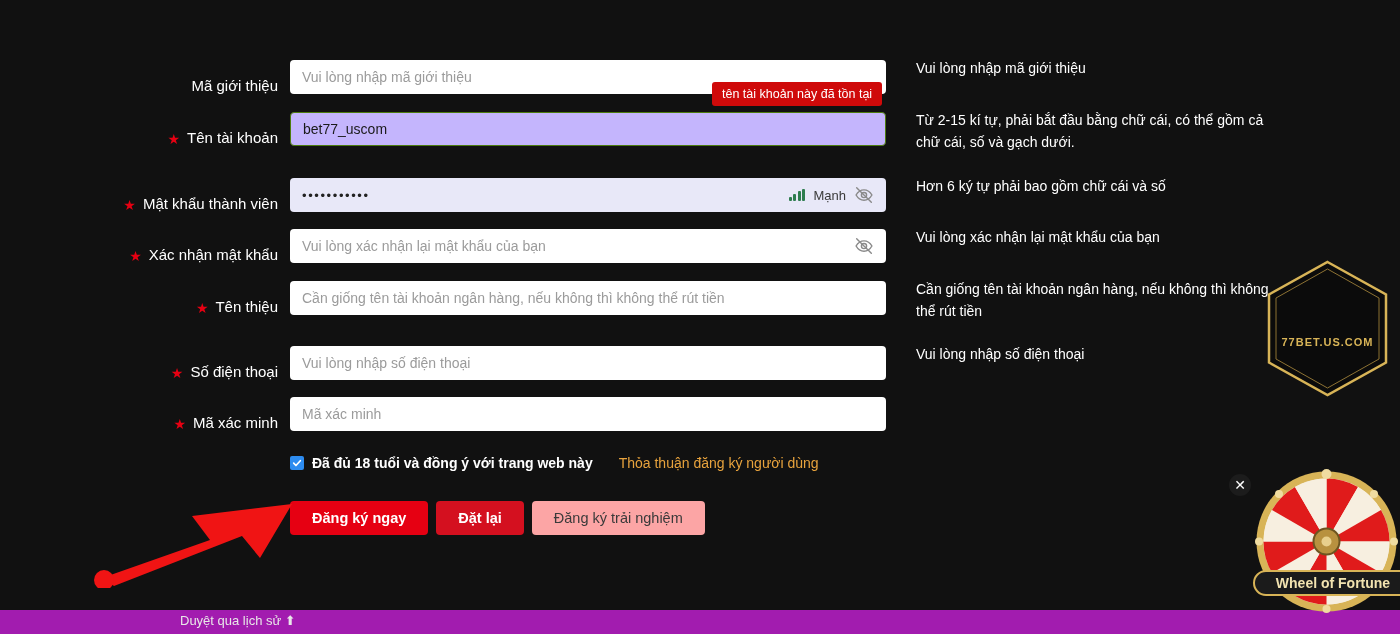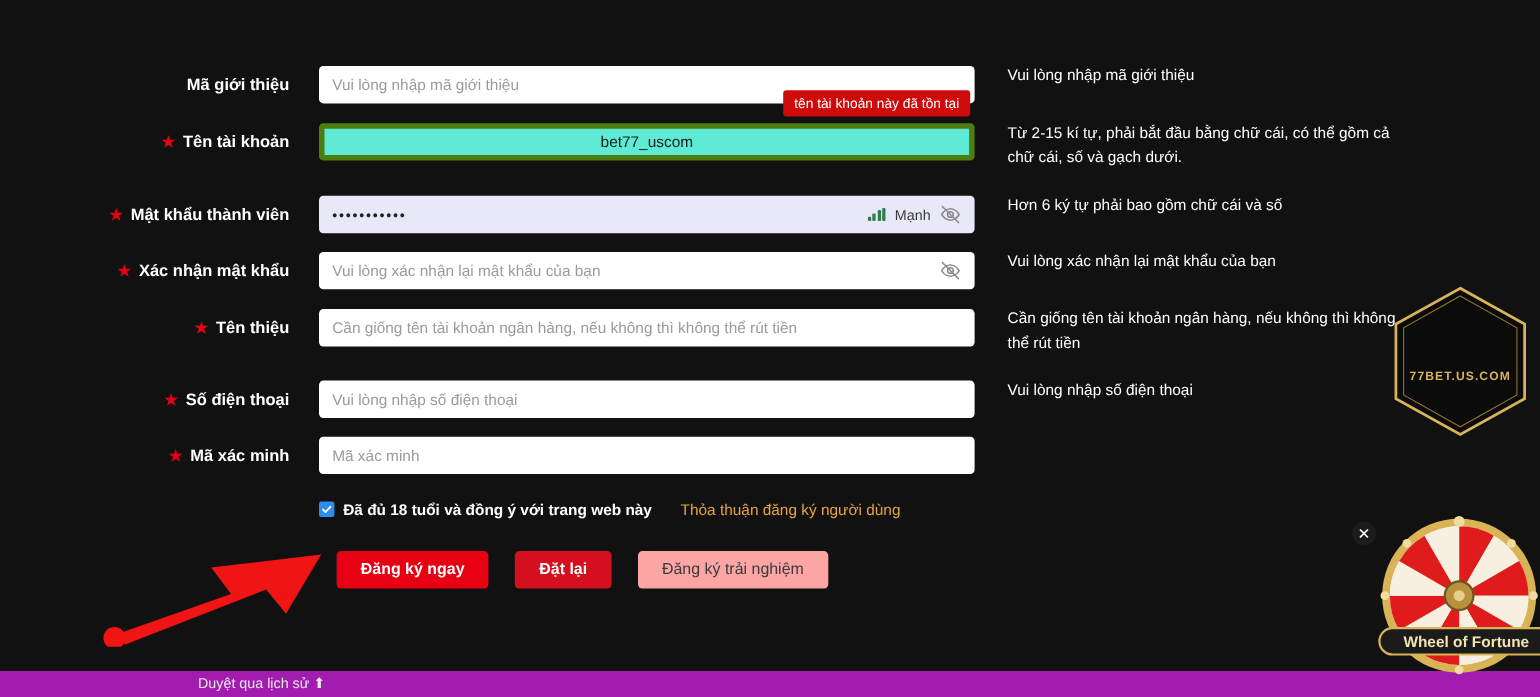--- a/index.html
+++ b/index.html
@@ -7,33 +7,33 @@
     width: 1400px; height: 634px;
     background: #111111;
     font-family: "Liberation Sans", sans-serif;
     overflow: hidden;
   }
   .page { position: relative; width: 1400px; height: 634px; background: #111111; }
 
   
   .row { position: absolute; left: 0; width: 1400px; height: 34px; }
   .label {
-    position: absolute; left: 41px; width: 222px; top: 0; height: 34px;
-    display: flex; align-items: center; justify-content: flex-end; gap: 7px;
-    color: #ffffff; font-size: 15px; font-weight: bold; white-space: nowrap;
+    position: absolute; left: 56px; width: 222px; top: 0; height: 34px;
+    display: flex; align-items: flex-end; justify-content: flex-end; gap: 7px;
+    color: #ffffff; font-size: 15px; font-weight: normal; white-space: nowrap;
   }
   .star { color: #e60012; font-size: 14px; line-height: 1; display: inline-block; }
   .field {
     position: absolute; left: 290px; width: 596px; top: 0; height: 34px;
     background: #ffffff; border-radius: 4px;
     display: flex; align-items: center; padding: 0 12px;
     font-size: 14px; color: #222;
   }
   .field.filled { background: #e8e8f8; }
-  .field.err { background: #5eead4; border: 5px solid #4d7c0f; justify-content: center; }
+  .field.err { background: #c4b5fd; border: 1px solid #4d7c0f; }
   .ph { color: #9b9b9b; font-size: 14px; }
   .val { color: #1a1a1a; font-size: 14px; }
   .dots { color: #222; font-size: 13px; letter-spacing: 1.6px; }
   .fieldright { margin-left: auto; display: flex; align-items: center; gap: 8px; justify-content: center; }
   .strength { display: flex; align-items: flex-end; gap: 1.5px; height: 12px; }
   .strength i { display: block; width: 3px; background: #2e7d4f; border-radius: 1px; }
   .strength i:nth-child(1){height:4px;} .strength i:nth-child(2){height:7px;}
   .strength i:nth-child(3){height:10px;} .strength i:nth-child(4){height:12px;}
   .strength-txt { color: #3a3a3a; font-size: 13px; }
   .eye { width: 20px; height: 20px; color: #8a8a8a; display: block; }
@@ -60,21 +60,20 @@
   .cb svg { width: 10px; height: 10px; color: #fff; }
   .agree-txt { color: #ffffff; font-size: 14px; font-weight: bold; white-space: nowrap; }
   .agree-link { color: #e8a33d; font-size: 14px; margin-left: 18px; white-space: nowrap; cursor: pointer; }
 
   
   .btns { position: absolute; left: 290px; top: 501px; display: flex; gap: 8px; }
   .btn {
     height: 34px; border-radius: 4px; display: flex; align-items: center; justify-content: center;
     font-size: 14.5px; padding: 0 22px; cursor: pointer; white-space: nowrap; border: none;
     font-family: "Liberation Sans", sans-serif;
-    margin-left: 16px;
   }
   .btn-primary { background: #e60012; color: #fff; font-weight: bold; }
   .btn-reset { background: #d4101f; color: #fff; font-weight: bold; }
   .btn-ghost { background: #fca5a5; color: #3a3a3a; text-align: center; }
 
   
   .arrow { position: absolute; left: 92px; top: 496px; width: 210px; height: 92px; z-index: 30; }
 
   
   .logo { position: absolute; left: 1255px; top: 256px; width: 145px; height: 145px; z-index: 25; }

